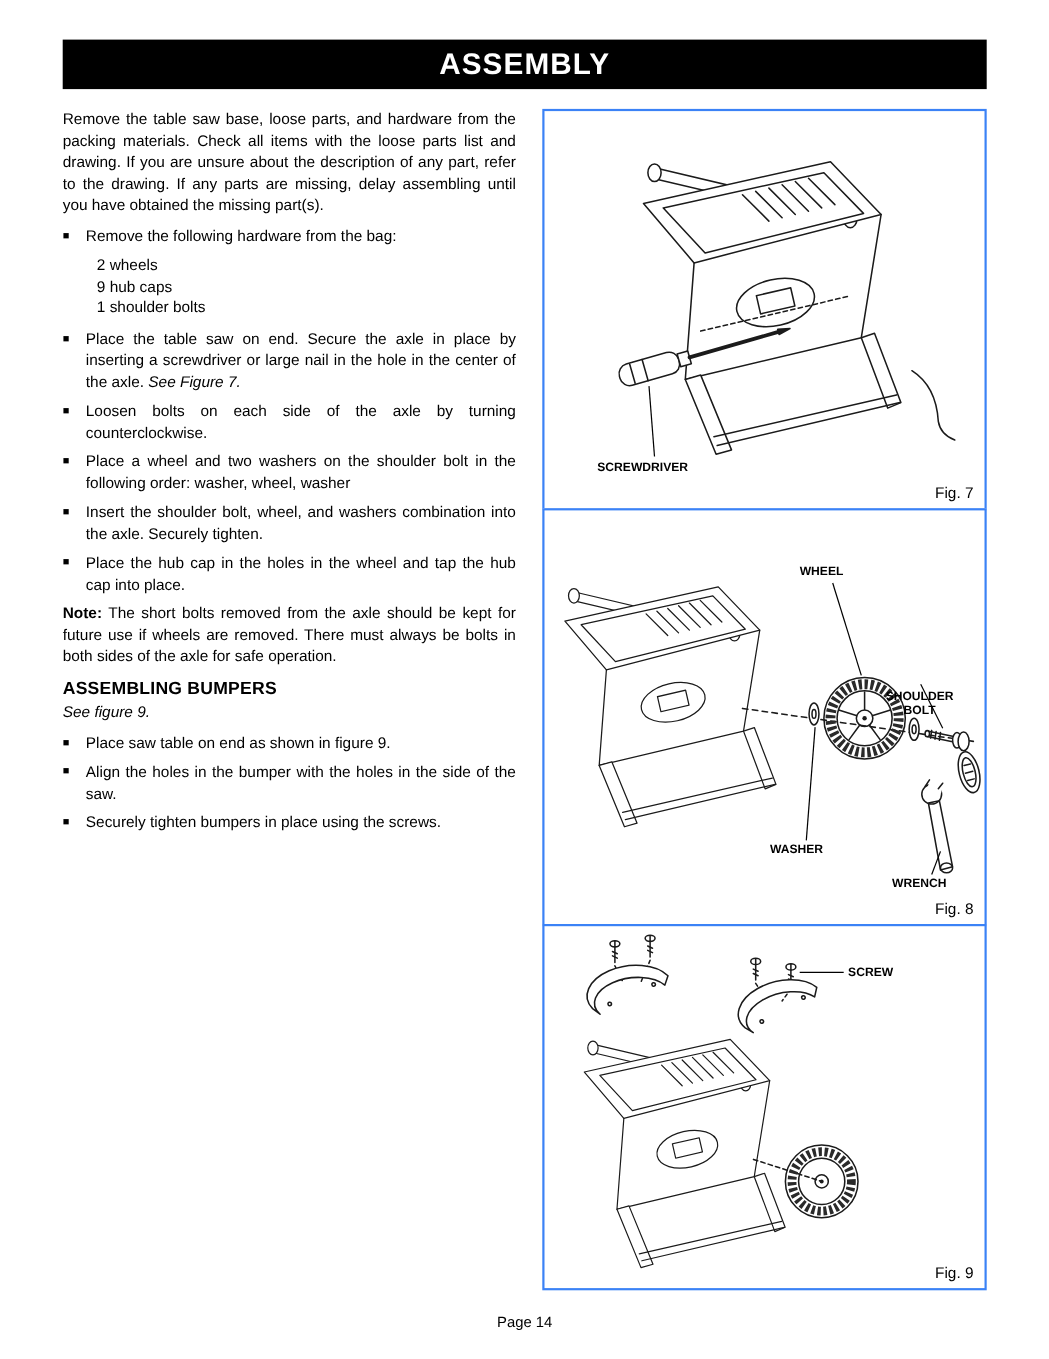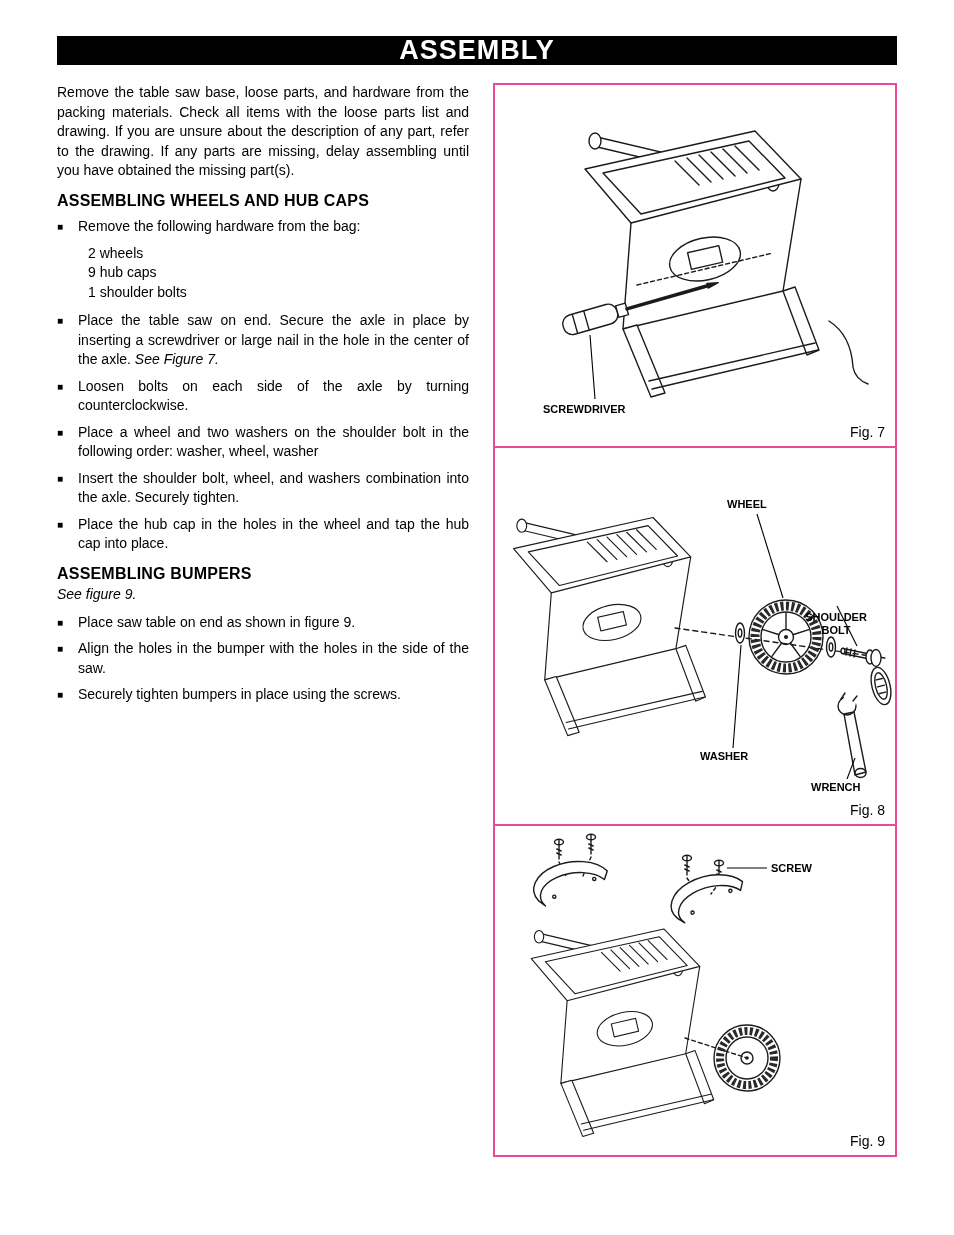--- a/index.html
+++ b/index.html
@@ -6,21 +6,21 @@
   html,body { background:#fff; }
   body {
     width:954px; height:1235px;
     font-family:"Liberation Sans", sans-serif;
     color:#000;
     overflow:hidden;
   }
   .page { position:relative; width:954px; height:1235px; padding:36px 57px 0 57px; background:#fff; }
 
   .header-bar {
-    background:#000; color:#fff; height:29px;
+    background:#000; color:#fff; height:45px;
     display:flex; align-items:center; justify-content:center;
     font-size:27px; font-weight:bold; letter-spacing:1px;
     margin-bottom:18px;
   }
 
   .content { display:flex; gap:24px; }
 
   
   .col-left { width:412px; font-size:14px; line-height:19.5px; text-align:justify; }
   .col-left p.body-text { margin-bottom:8px; }
@@ -33,21 +33,21 @@
   .inline-ital { font-style:italic; }
   .hw-list { margin:1px 0 9px 31px; text-align:left; }
   .hw-list div { line-height:19.5px; }
 
   .note-para { margin:7px 0 9px 0; }
   .note-indent { margin-left:21px; }
   .note-label { font-weight:bold; }
 
   
   .col-right { width:404px; }
-  .fig-box { position:relative; width:404px; border:2px solid #ec4899; background:#fff; }
+  .fig-box { position:relative; width:404px; border:2px solid #3b82f6; background:#fff; }
   .fig-box + .fig-box { margin-top:-2px; }
   .fig-box svg { display:block; }
   .fig-label {
     position:absolute; font-size:11px; font-weight:bold; line-height:13px;
     white-space:nowrap;
   }
   .fig-label.wrap { white-space:normal; text-align:center; }
   .fig-caption { position:absolute; right:10px; bottom:6px; font-size:14px; }
 
   .footer { position:absolute; left:0; right:0; bottom:26px; text-align:center; font-size:13.5px; }
@@ -64,21 +64,20 @@
   <div class="header-bar">
     <span>ASSEMBLY</span>
   </div>
 
   <div class="content">
 
     <div class="col-left">
 
       <p class="body-text">Remove the table saw base, loose parts, and hardware from the packing materials. Check all items with the loose parts list and drawing. If you are unsure about the description of any part, refer to the drawing. If any parts are missing, delay assembling until you have obtained the missing part(s).</p>
 
-      <h2 class="sec-heading">ASSEMBLING WHEELS AND HUB CAPS</h2>
 
       <div class="bullet">
         <span class="bullet-marker">■</span>
         <span class="bullet-text">Remove the following hardware from the bag:</span>
       </div>
 
       <div class="hw-list">
         <div>2 wheels</div>
         <div>9 hub caps</div>
         <div>1 shoulder bolts</div>
@@ -103,20 +102,21 @@
       <div class="bullet">
         <span class="bullet-marker">■</span>
         <span class="bullet-text">Insert the shoulder bolt, wheel, and washers combination into the axle. Securely tighten.</span>
       </div>
 
       <div class="bullet">
         <span class="bullet-marker">■</span>
         <span class="bullet-text">Place the hub cap in the holes in the wheel and tap the hub cap into place.</span>
       </div>
 
+      <p class="note-para"><span class="note-label">Note:</span><span> The short bolts removed from the axle should be kept for future use if wheels are removed. There must always be bolts in both sides of the axle for safe operation.</span></p>
 
       <h2 class="sec-heading">ASSEMBLING BUMPERS</h2>
       <p class="see-ref">See figure 9.</p>
 
       <div class="bullet">
         <span class="bullet-marker">■</span>
         <span class="bullet-text">Place saw table on end as shown in figure 9.</span>
       </div>
 
       <div class="bullet">
@@ -346,13 +346,14 @@
 
           <line class="leader" x1="272" y1="42" x2="232" y2="42"></line>
         </svg>
         <div class="fig-label" style="left:276px; top:36px;">SCREW</div>
         <figcaption class="fig-caption">Fig. 9</figcaption>
       </figure>
 
     </div>
   </div>
 
+  <div class="footer">Page 14</div>
 </div>
 
 </body></html>

